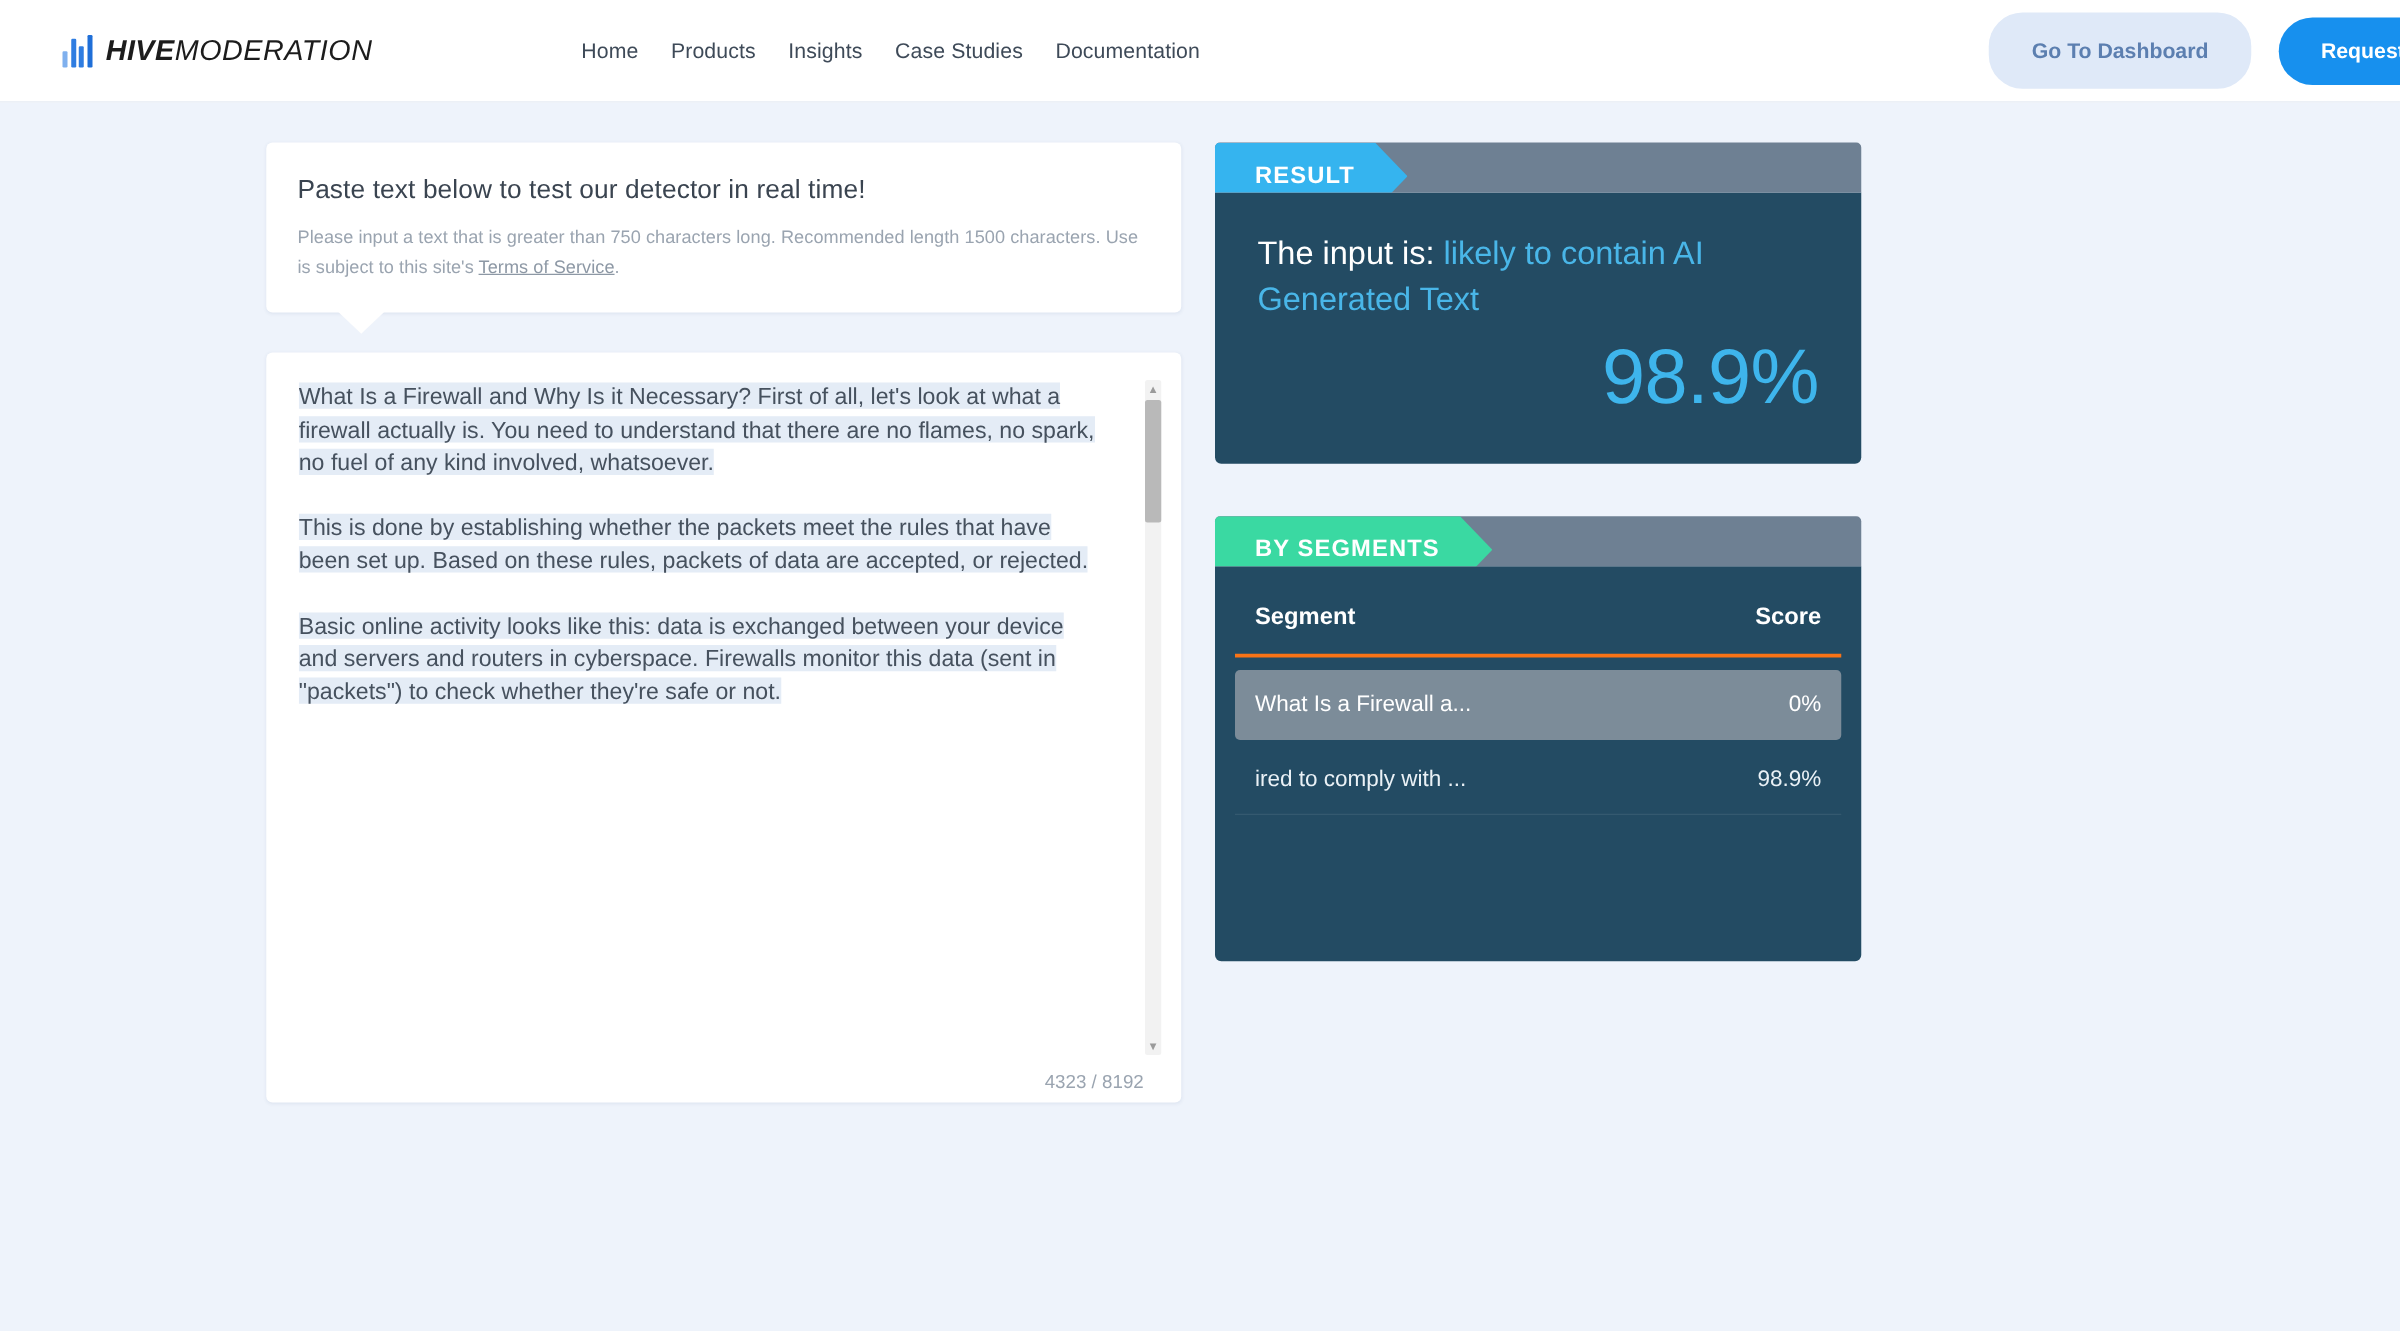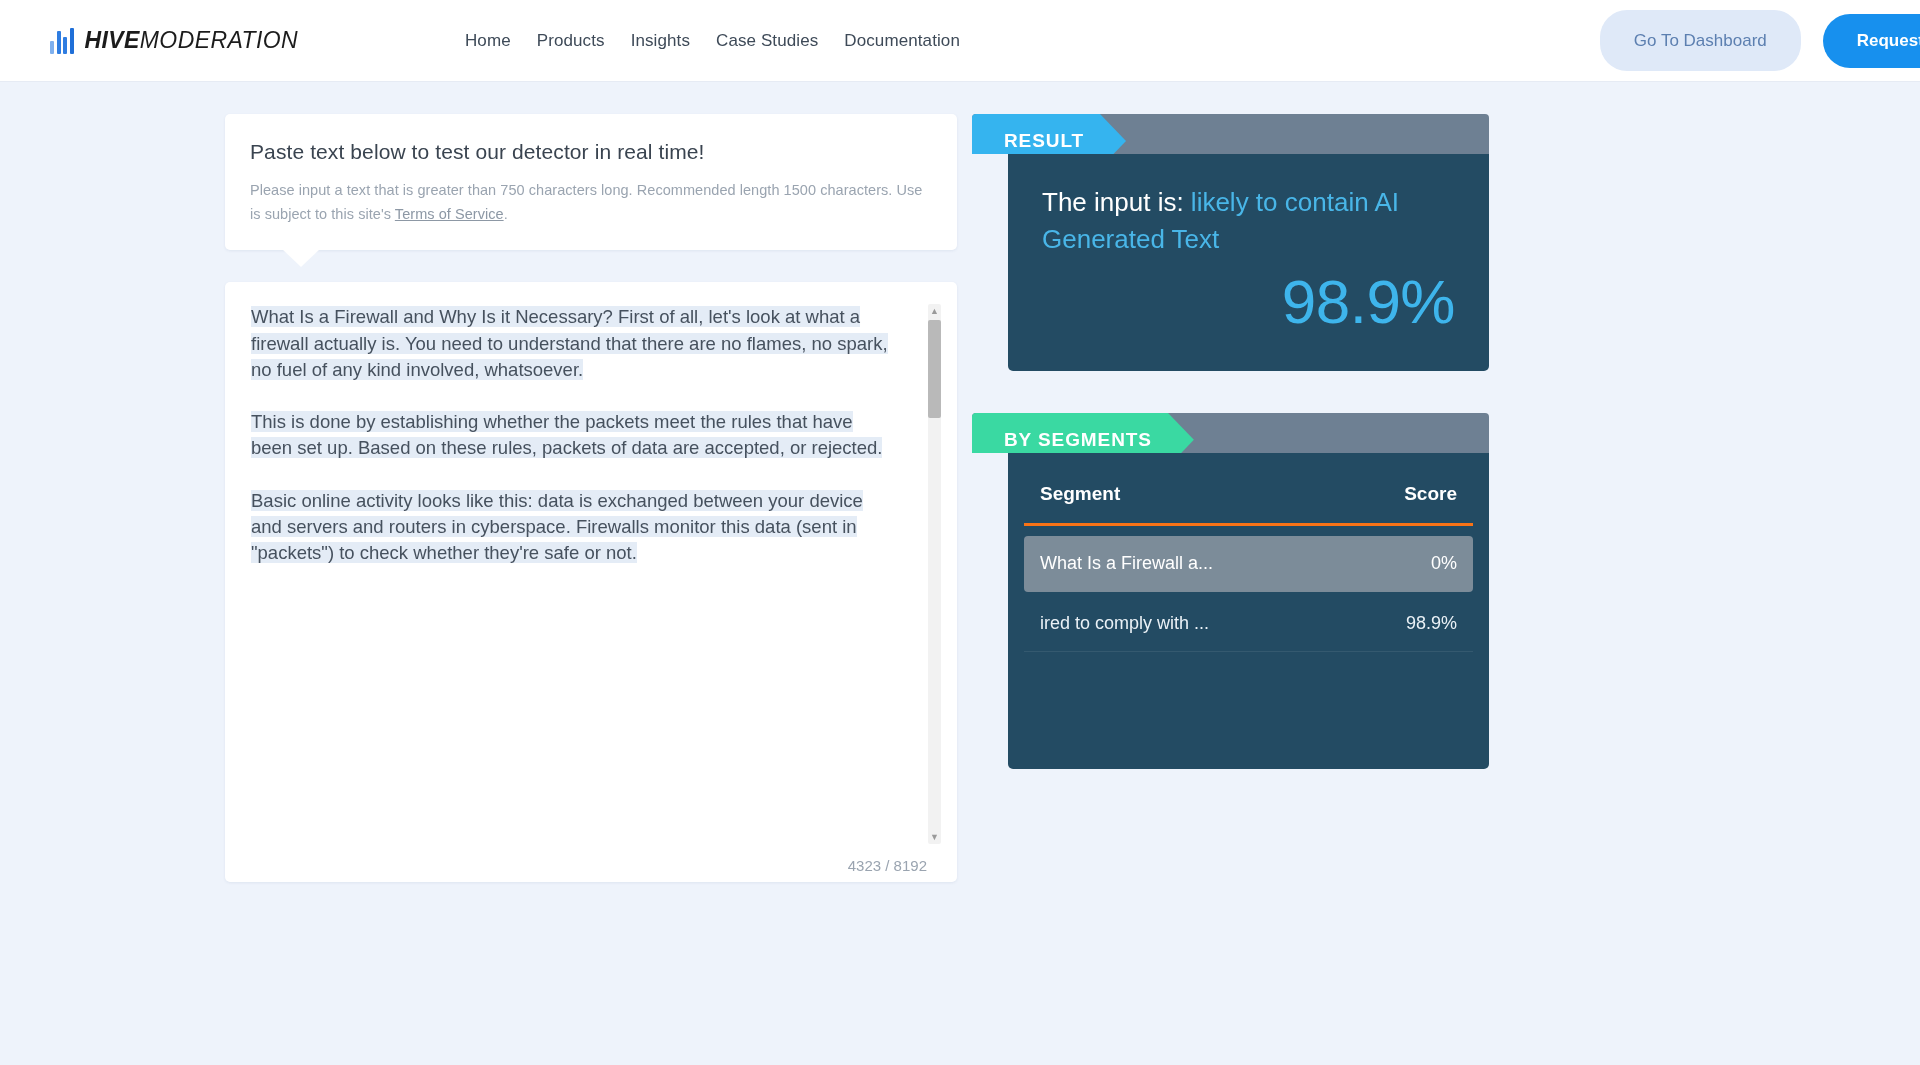--- a/index.html
+++ b/index.html
@@ -32,36 +32,36 @@
 
   .nav-links { display: flex; align-items: center; gap: 26px; margin-left: 167px; }
   .nav-links a {
     font-size: 17px; color: #3e4a58; text-decoration: none; font-weight: 500;
     letter-spacing: .1px;
   }
 
   .nav-actions { display: flex; align-items: center; gap: 22px; margin-left: auto; margin-right: -52px; }
   .btn-ghost {
     background: #dfe9f8; color: #5c7fb0;
-    font-size: 17px; font-weight: 400;
+    font-size: 17px; font-weight: 700;
     padding: 0 34px; height: 61px; line-height: 54px;
     border-radius: 27px; border: none; white-space: nowrap;
   }
   .btn-primary {
     background: #1790ee; color: #ffffff;
     font-size: 17px; font-weight: 700;
     padding: 0 34px; height: 54px; line-height: 54px;
     border-radius: 27px; border: none; white-space: nowrap;
   }
 
   
   .page { position: absolute; top: 82px; left: 0; width: 1920px; height: 983px; background: #eef3fb; }
 
   
-  .left-col { position: absolute; left: 225px; top: 32px; width: 732px; }
+  .left-col { position: absolute; left: 213px; top: 32px; width: 732px; }
 
   .hint-card {
     background: #fff; border-radius: 5px; padding: 26px 25px 24px 25px;
     box-shadow: 0 1px 3px rgba(40,70,110,.08);
     position: relative;
   }
   .hint-title { font-size: 21px; color: #3a4450; font-weight: 400; margin-bottom: 14px; letter-spacing: .1px; }
   .hint-sub { font-size: 14.5px; color: #9aa4b0; line-height: 1.67; letter-spacing: .05px; }
   .hint-sub a { color: #8d98a5; text-decoration: underline; }
   .hint-arrow {
@@ -125,21 +125,20 @@
     font-size: 19px; font-weight: 600; letter-spacing: .9px;
     color: #fff;
     clip-path: polygon(0 0, calc(100% - 26px) 0, 100% 50%, calc(100% - 26px) 100%, 0 100%);
   }
   .tag-result { background: #35b4ef; }
   .tag-segments { background: #3ad9a2; }
 
   .panel-body {
     background: #234b63; border-radius: 0 0 5px 5px;
     padding: 30px 34px 34px 34px;
-    margin-left: 36px;
   }
   .result-body { min-height: 198px; }
   .result-line {
     font-size: 26px; color: #ffffff; line-height: 1.42; font-weight: 400;
   }
   .result-line em { font-style: normal; color: #49b6e8; }
   .result-pct {
     text-align: right; margin-top: 8px;
     font-size: 62px; color: #3eb5ec; font-weight: 400; letter-spacing: -.5px;
   }

